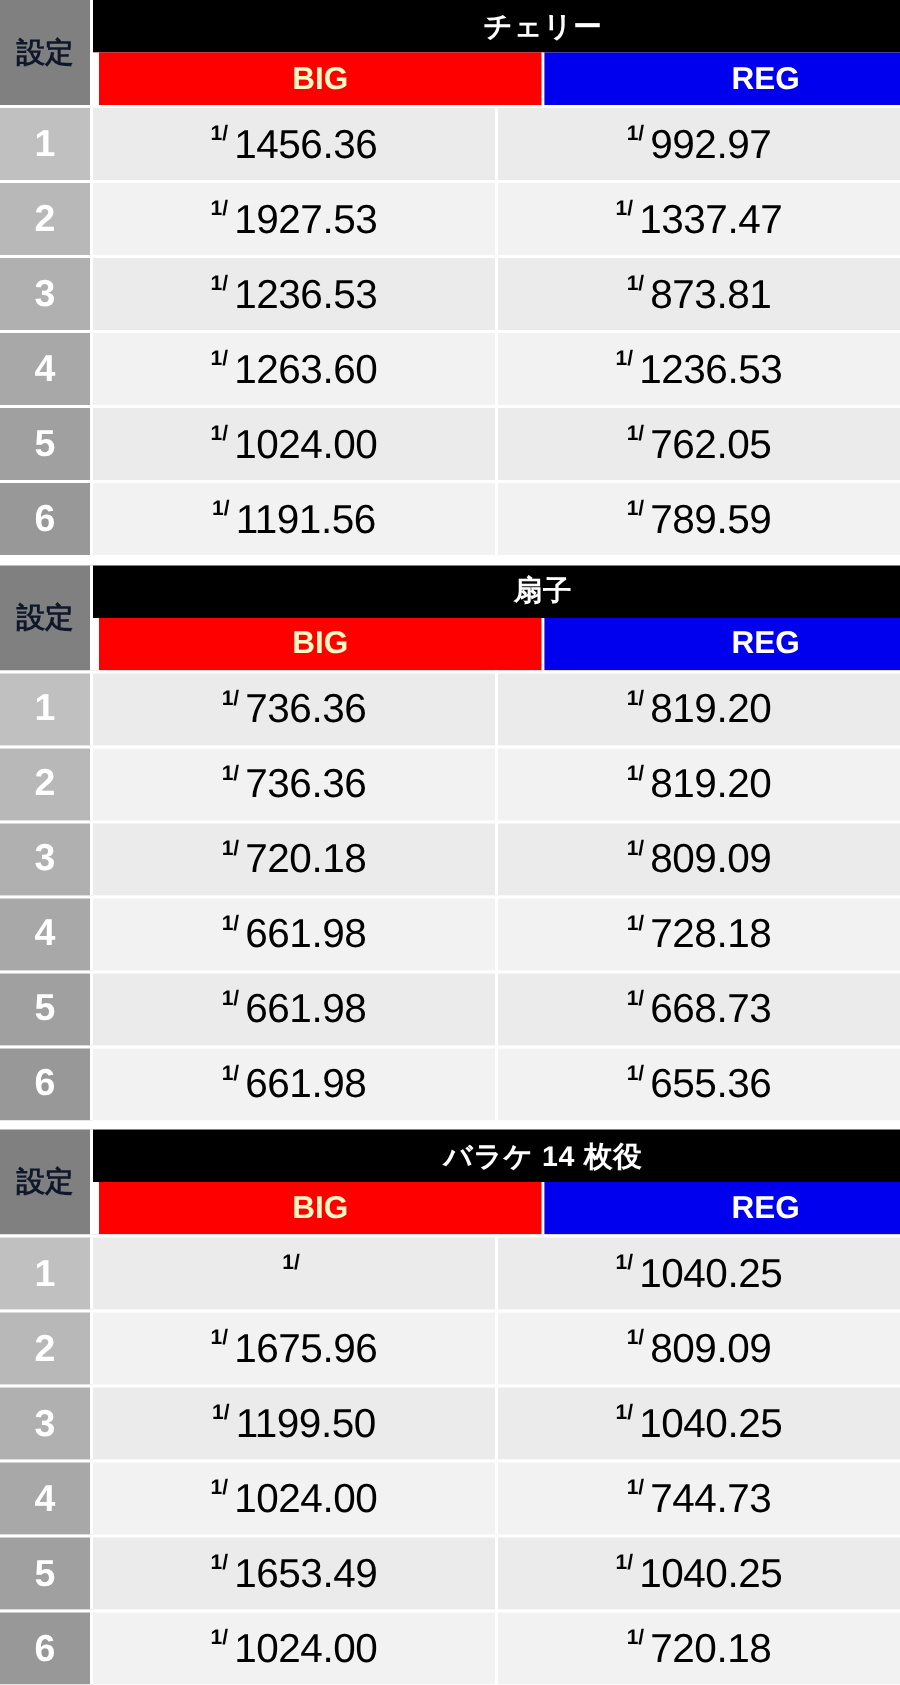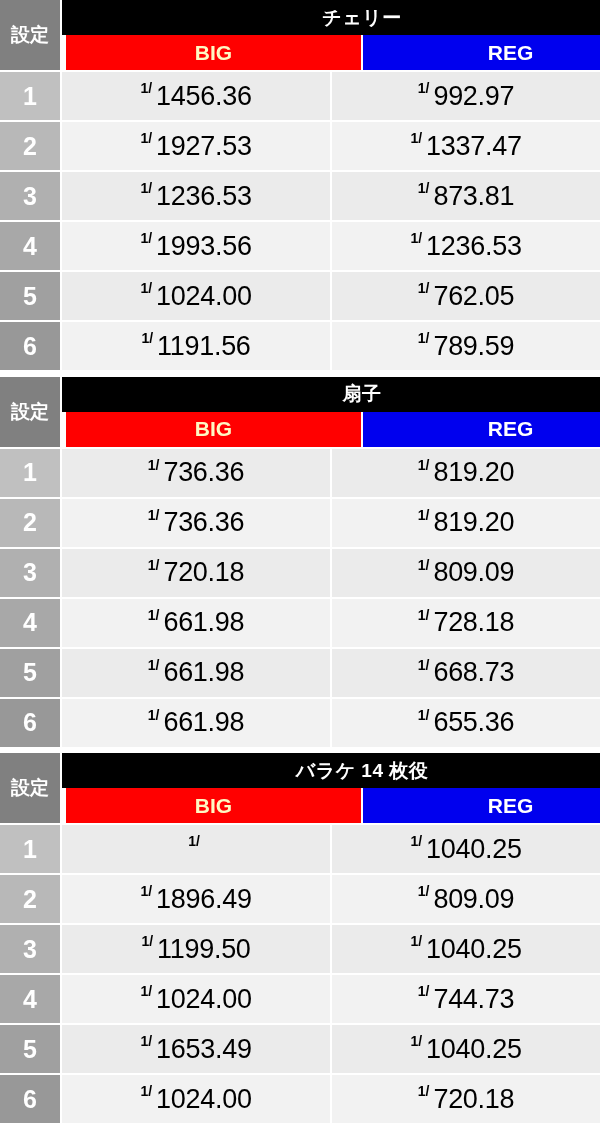--- a/index.html
+++ b/index.html
@@ -33,21 +33,21 @@
   
   .thead-row {
     display: flex;
     width: 600px;
     height: 35px;
   }
   .setting-head {
     width: 62px;
     min-width: 62px;
     background: #808080;
-    color: #ffffff;
+    color: #0f172a;
     font-weight: bold;
     font-size: 19px;
     display: flex;
     align-items: center;
     justify-content: center;
     border-right: 2px solid #ffffff;
     box-sizing: border-box;
   }
   .setting-head.tall {
     height: 70px;
@@ -207,21 +207,21 @@
       <div class="val-cell bg-e8">
         <span class="frac">1/</span>
         <span class="num">873.81</span>
       </div>
     </div>
 
     <div class="data-row">
       <div class="setting-cell set-4">4</div>
       <div class="val-cell left bg-f2">
         <span class="frac">1/</span>
-        <span class="num">1993.56</span>
+        <span class="num">1263.60</span>
       </div>
       <div class="val-cell bg-f2">
         <span class="frac">1/</span>
         <span class="num">1236.53</span>
       </div>
     </div>
 
     <div class="data-row">
       <div class="setting-cell set-5">5</div>
       <div class="val-cell left bg-e8">
@@ -360,21 +360,21 @@
       <div class="val-cell bg-e8">
         <span class="frac">1/</span>
         <span class="num">1040.25</span>
       </div>
     </div>
 
     <div class="data-row">
       <div class="setting-cell set-2">2</div>
       <div class="val-cell left bg-f2">
         <span class="frac">1/</span>
-        <span class="num">1896.49</span>
+        <span class="num">1675.96</span>
       </div>
       <div class="val-cell bg-f2">
         <span class="frac">1/</span>
         <span class="num">809.09</span>
       </div>
     </div>
 
     <div class="data-row">
       <div class="setting-cell set-3">3</div>
       <div class="val-cell left bg-e8">

